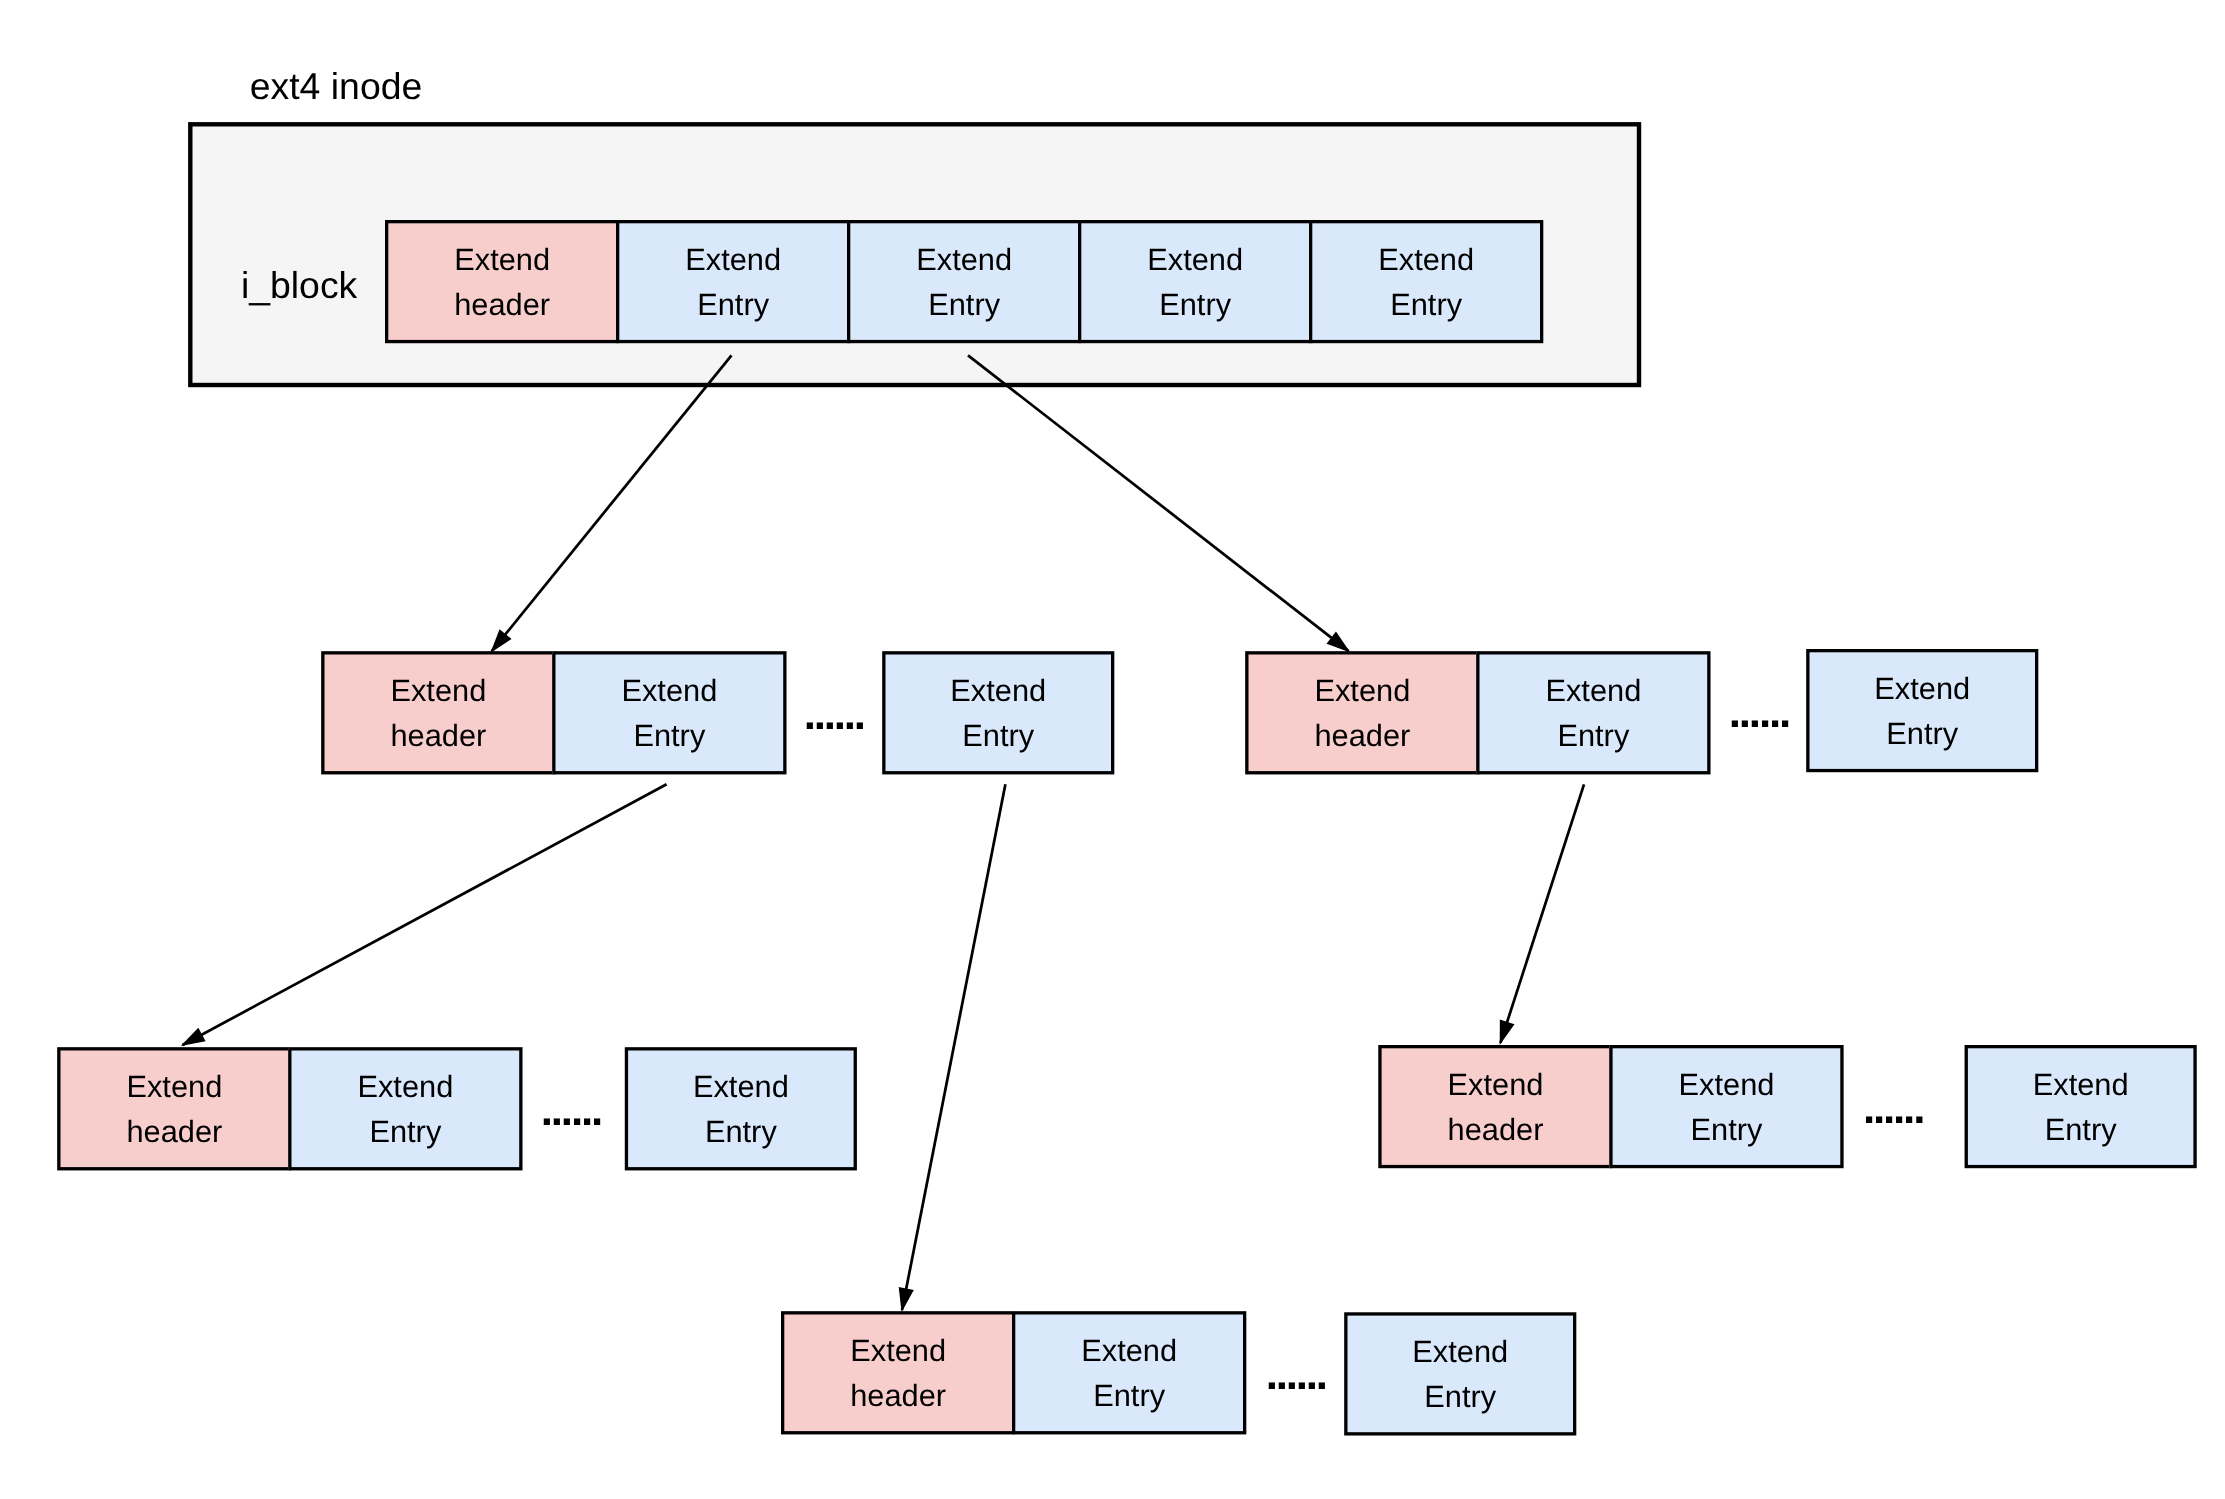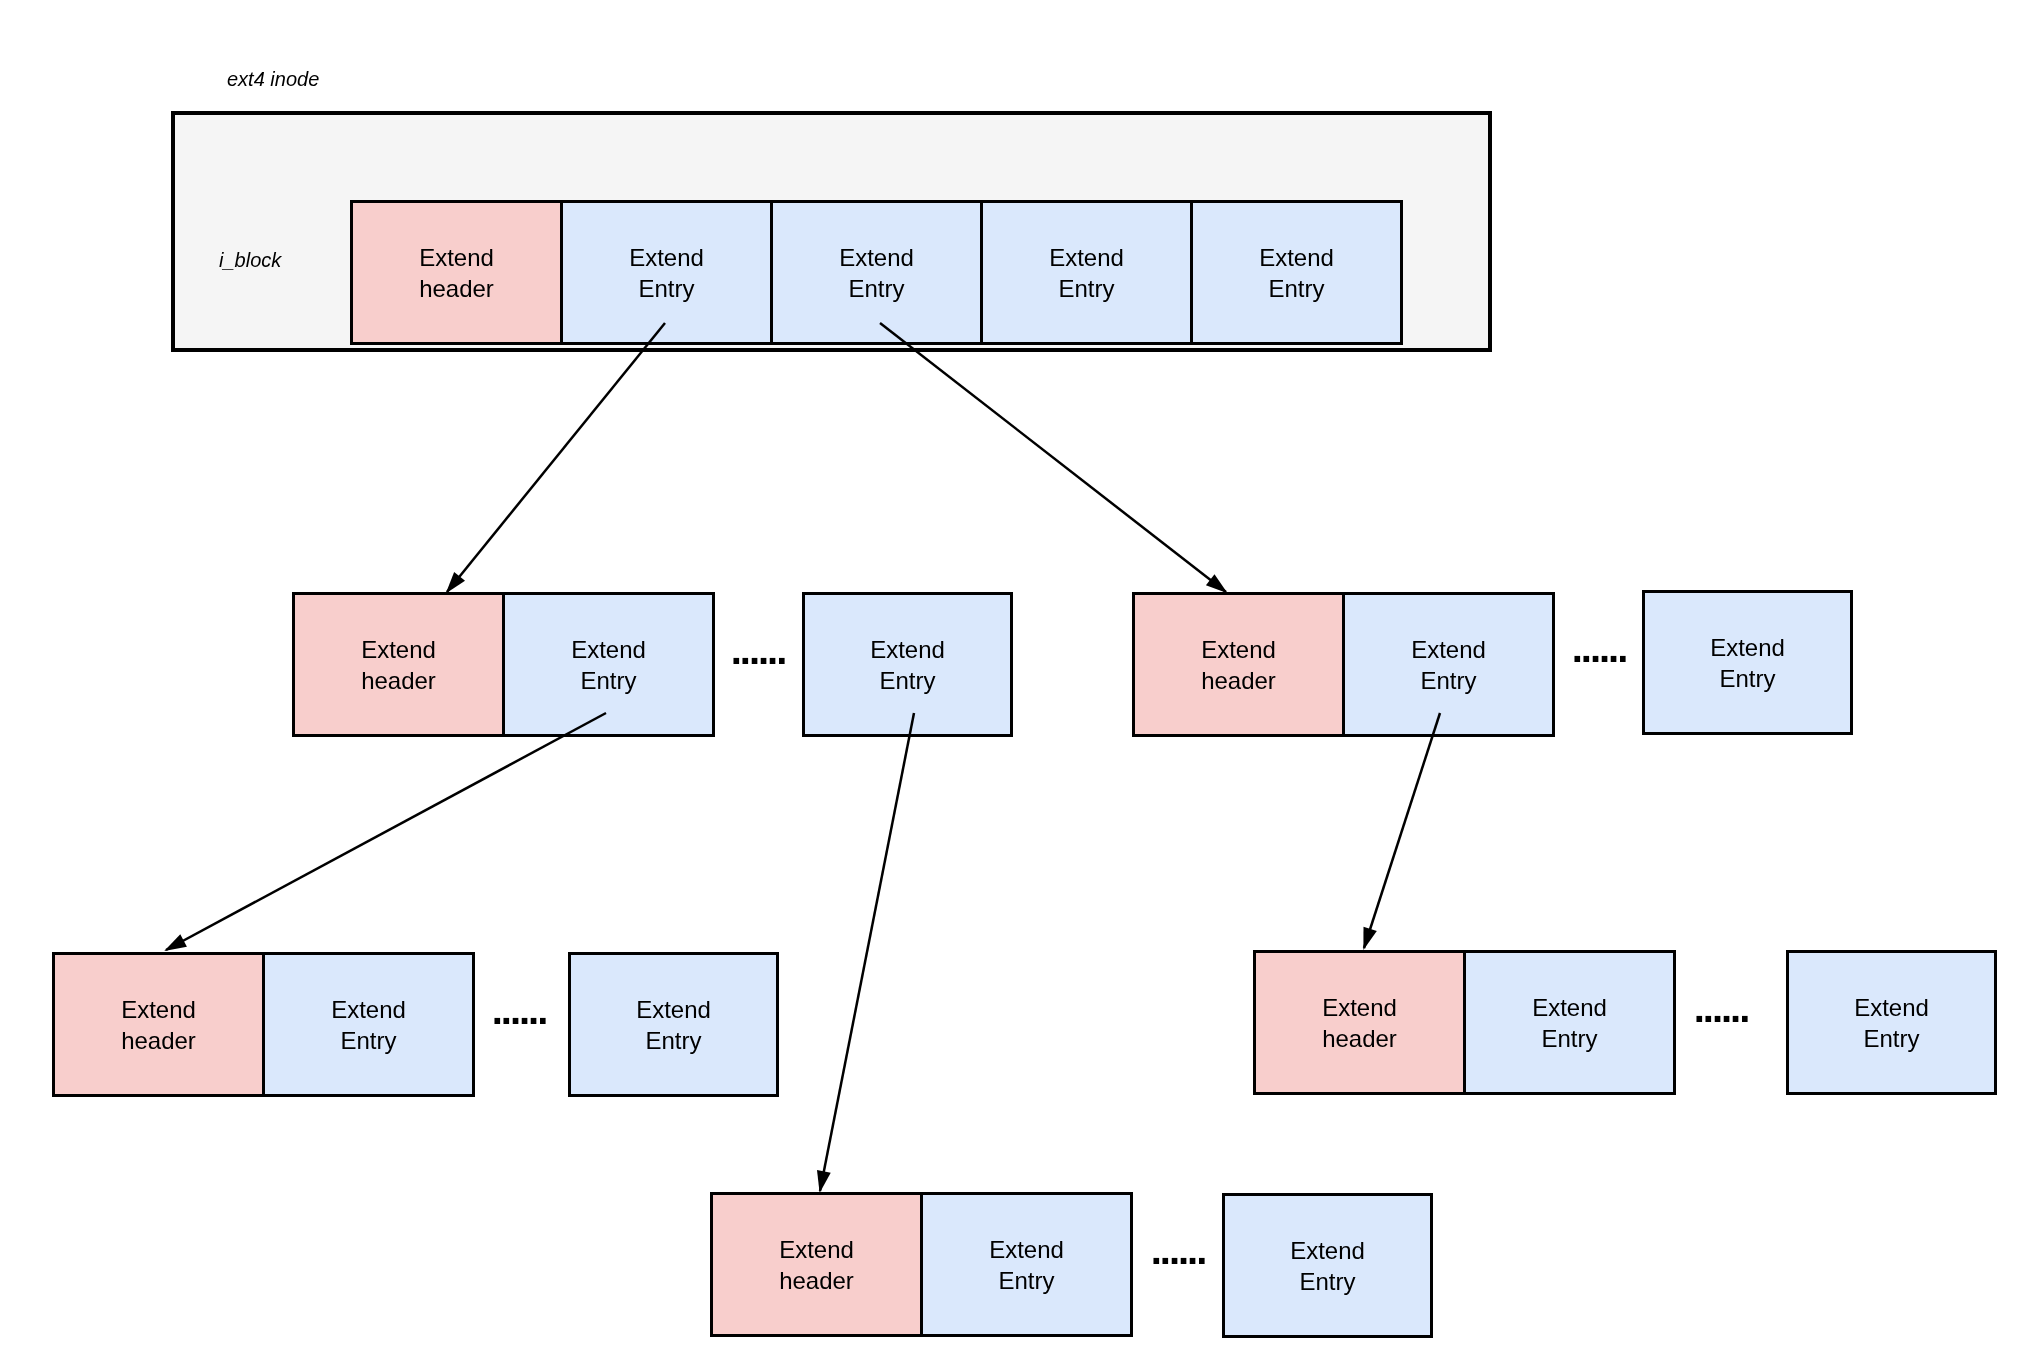--- a/index.html
+++ b/index.html
@@ -7,44 +7,43 @@
     position: relative;
     width: 2023px;
     height: 1363px;
     font-family: "Liberation Sans", sans-serif;
     color: var(--text, #000);
     background: var(--background, #fff);
     overflow: hidden;
   }
   .freelabel {
     position: absolute;
-    font-size: 20px;
+    font-size: 34px;
     line-height: 36px;
     white-space: nowrap;
-    font-style: italic;
   }
   .inode {
     position: absolute;
     left: 171px; top: 111px;
     width: 1321px; height: 241px;
     box-sizing: border-box;
     background: var(--inode-fill, #f5f5f5);
     border: 4px solid var(--border, #000);
   }
   .cell {
     position: absolute;
     box-sizing: border-box;
-    width: 213px; height: 145px;
+    width: 213px; height: 112px;
     border: 3px solid var(--border, #000);
     display: flex;
     align-items: center;
     justify-content: center;
     text-align: center;
-    font-size: 24px;
-    line-height: 31px;
+    font-size: 28px;
+    line-height: 41px;
     white-space: pre-line;
   }
   .cell.w211 { width: 211px; }
   .header { background: var(--header-fill, #f8cecc); }
   .entry  { background: var(--entry-fill, #dae8fc); }
   .dots {
     position: absolute;
     width: 80px;
     text-align: center;
     font-weight: bold;

